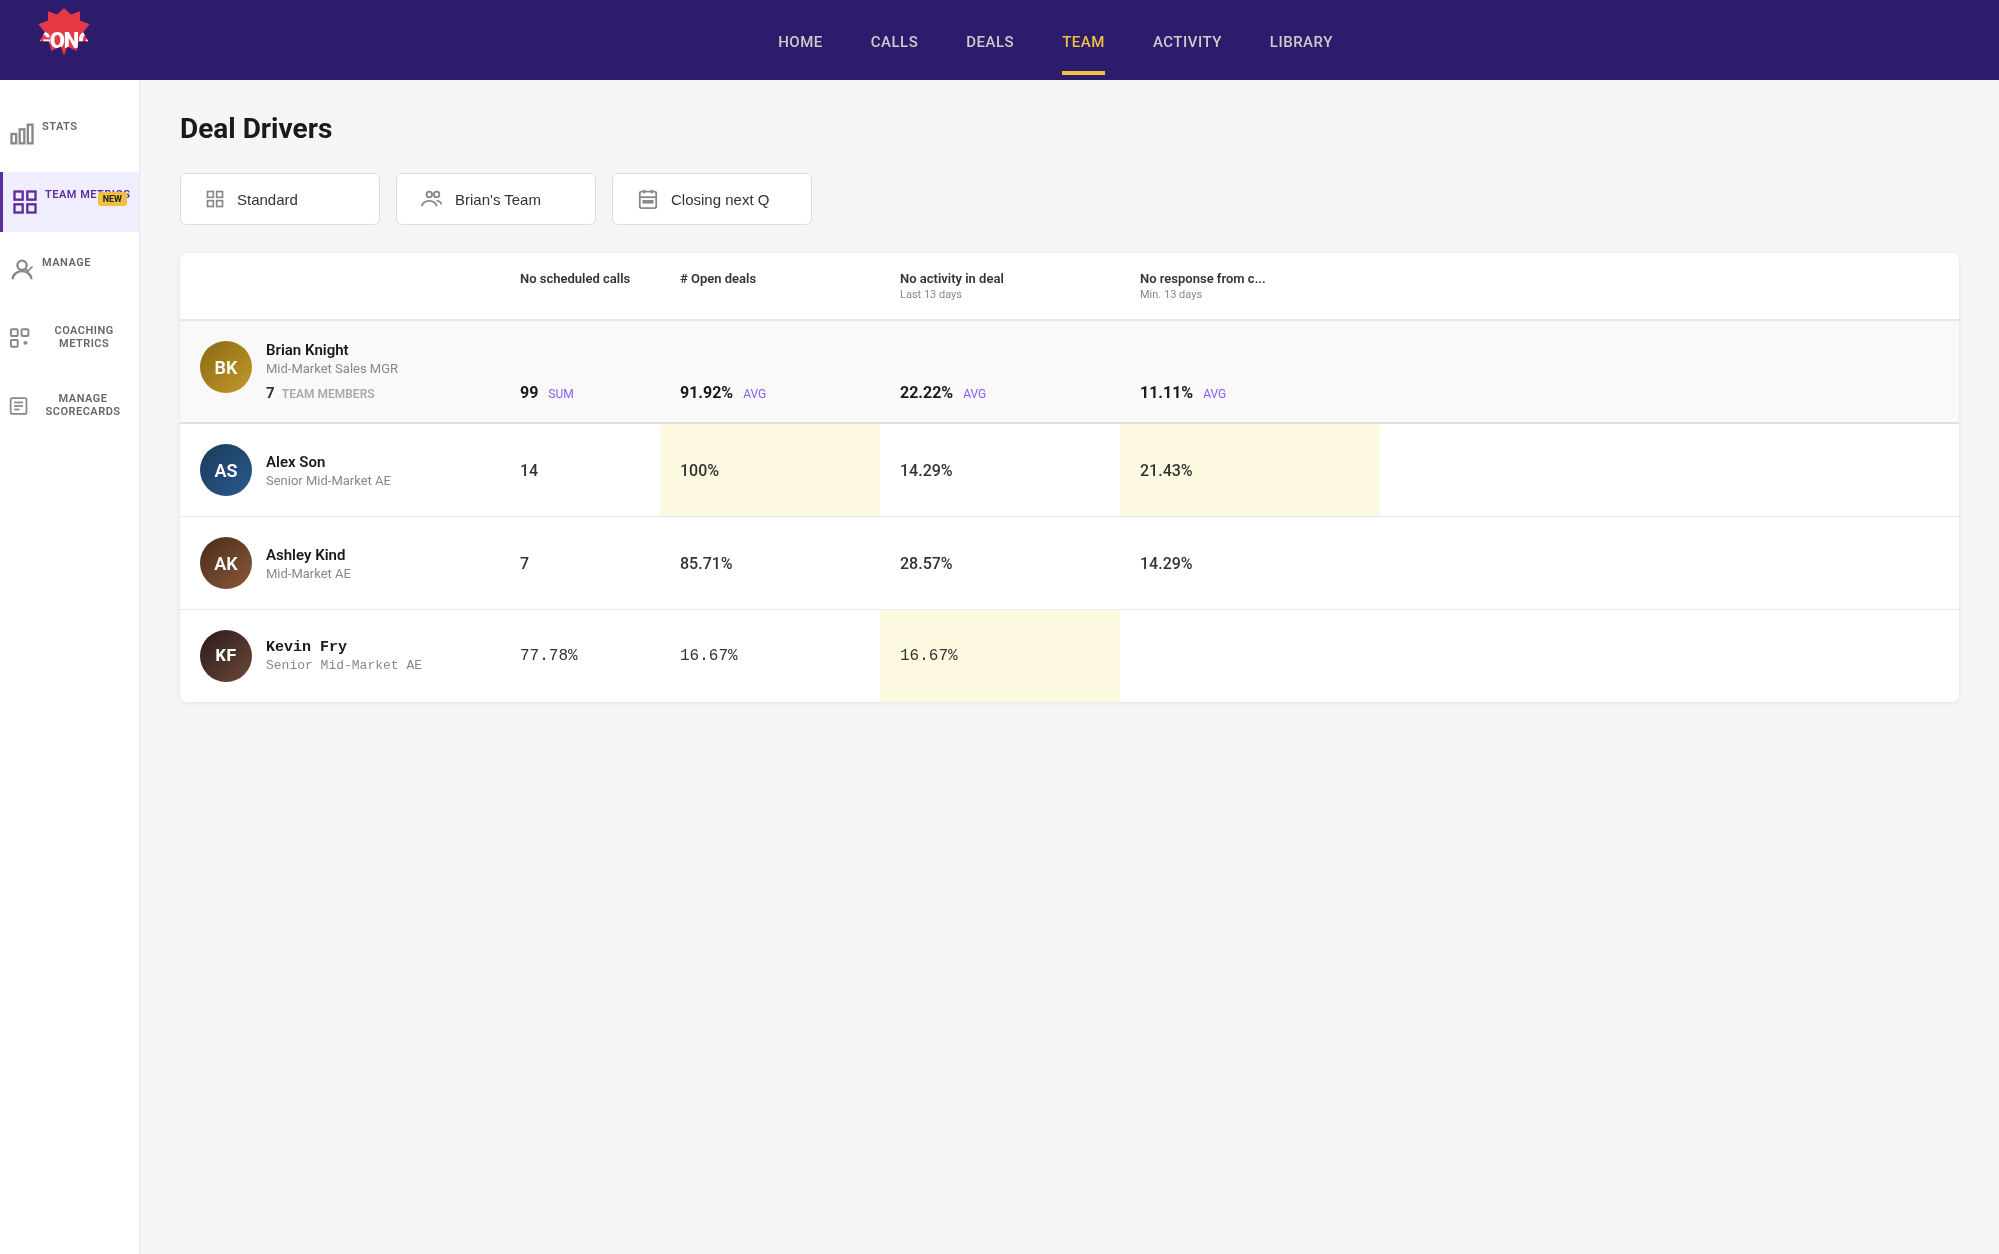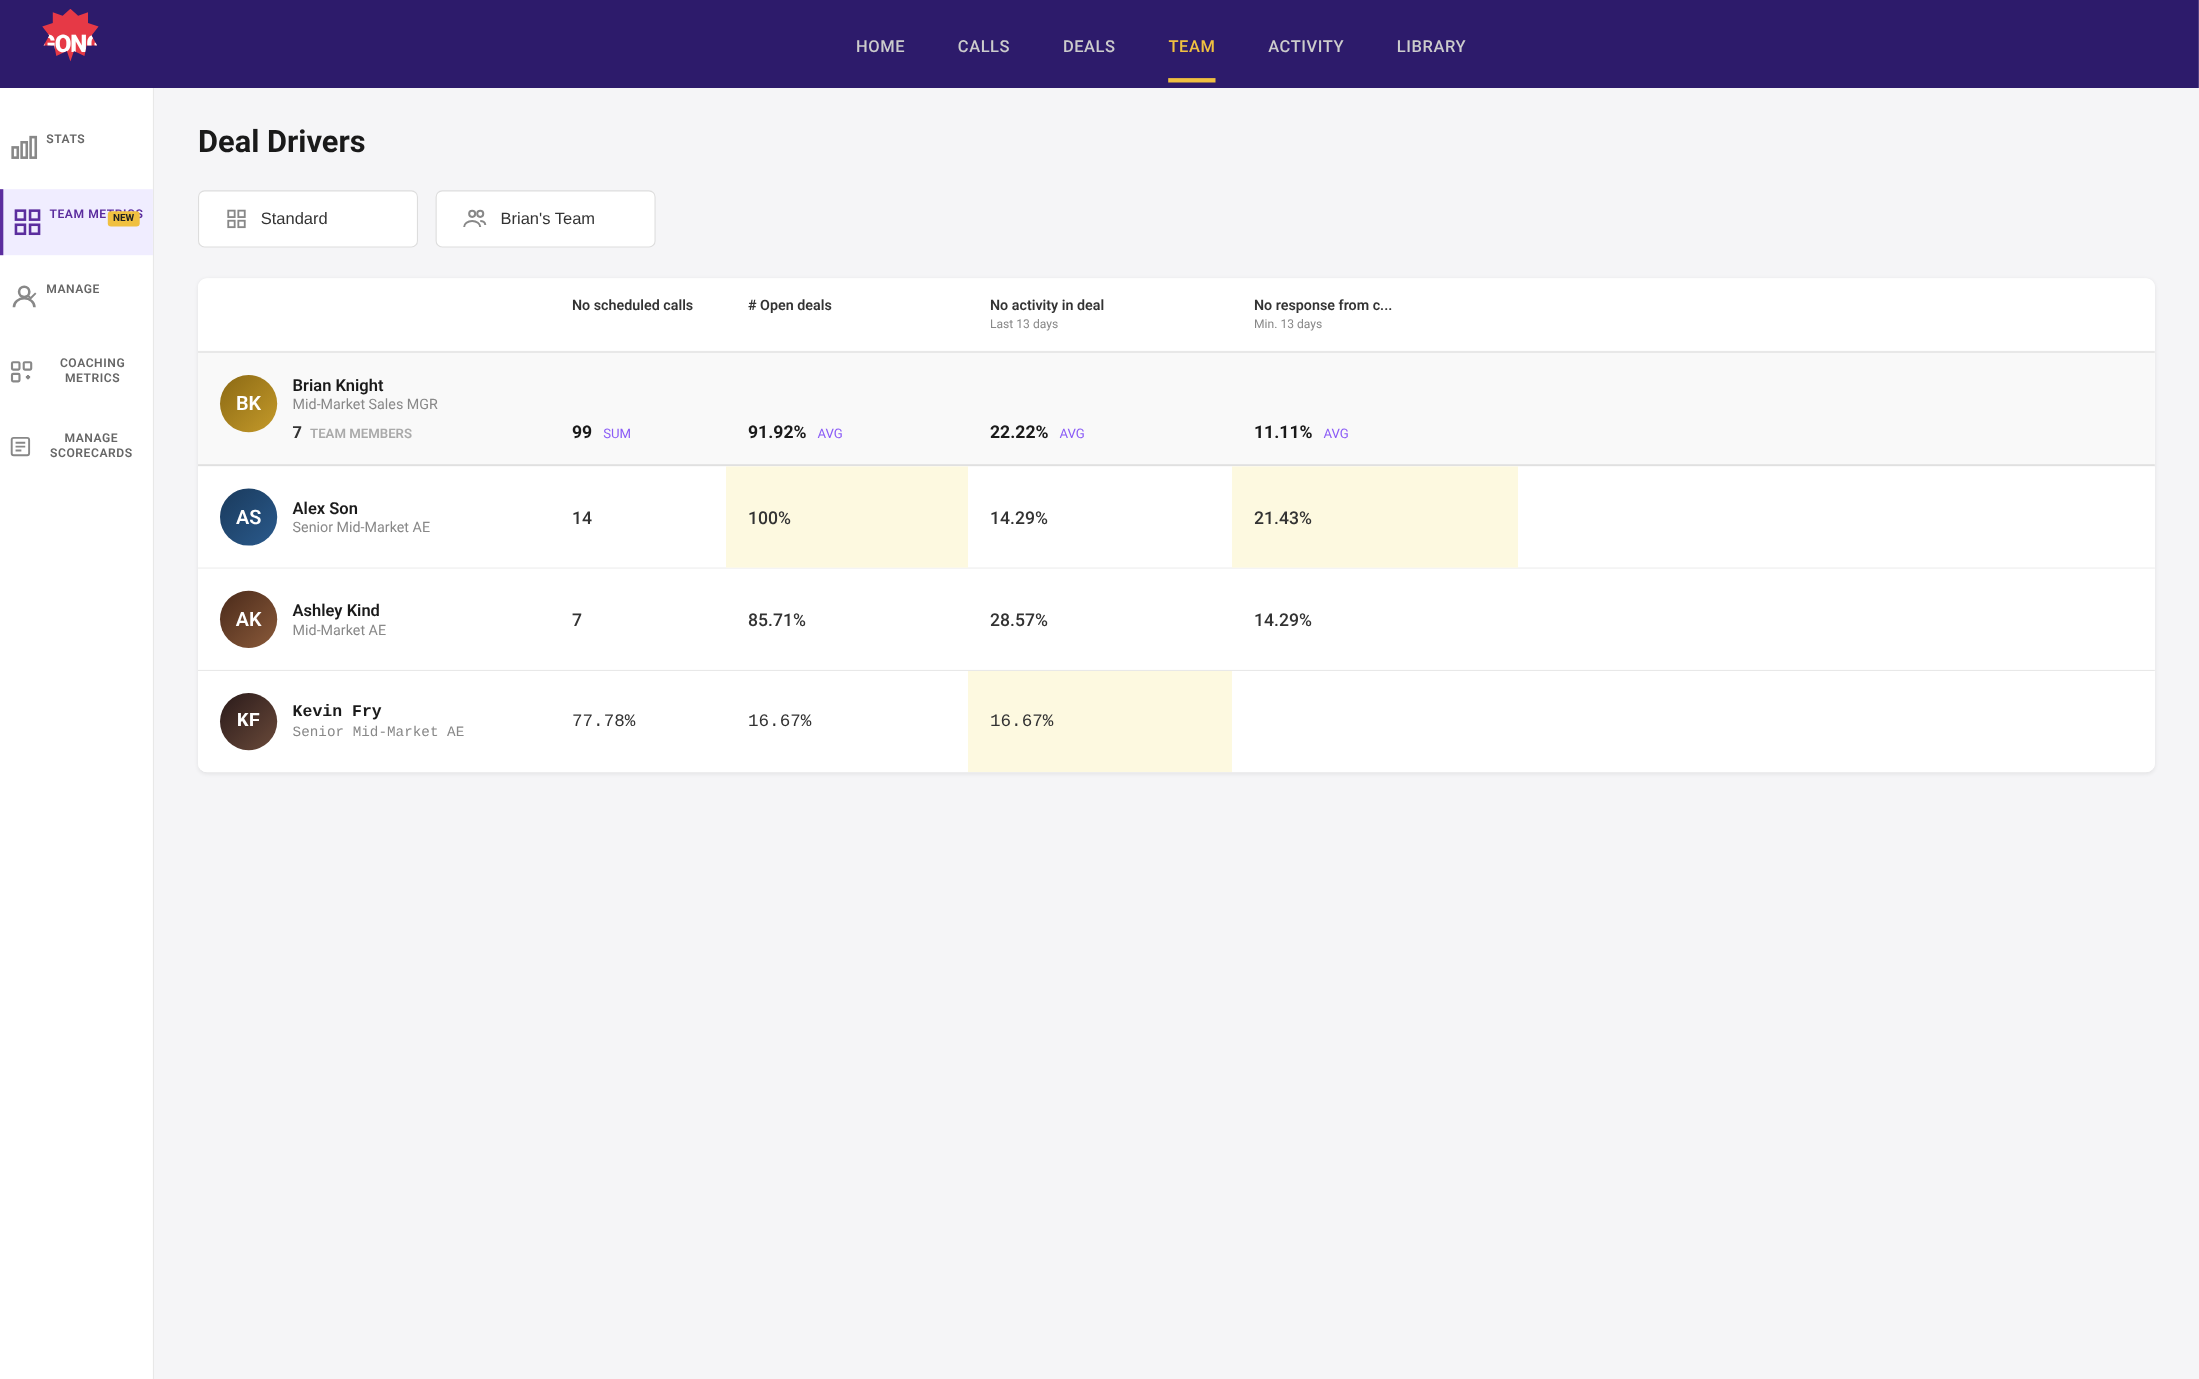--- a/index.html
+++ b/index.html
@@ -378,20 +378,32 @@
       </button>
       <button class="filter-btn">
         <svg width="22" height="22" viewBox="0 0 24 24" fill="none" stroke="#888" stroke-width="2">
           <circle cx="9" cy="7" r="3"></circle>
             <circle cx="17" cy="7" r="3"></circle>
           <path d="M1 20c0-3.3 3.6-6 8-6s8 2.7 8 6"></path>
           <path d="M17 14c2.3 0 5 1.3 5 4"></path>
         </svg>
         <span>Brian's Team</span>
       </button>
+      <button class="filter-btn">
+        <svg width="22" height="22" viewBox="0 0 24 24" fill="none" stroke="#888" stroke-width="2">
+          <rect x="3" y="4" width="18" height="18" rx="2"></rect>
+          <line x1="16" y1="2" x2="16" y2="6"></line>
+          <line x1="8" y1="2" x2="8" y2="6"></line>
+          <line x1="3" y1="10" x2="21" y2="10"></line>
+          <rect x="7" y="14" width="2" height="2" fill="#888"></rect>
+          <rect x="11" y="14" width="2" height="2" fill="#888"></rect>
+          <rect x="15" y="14" width="2" height="2" fill="#888"></rect>
+        </svg>
+        <span>Closing next Q</span>
+      </button>
     </div>
 
     <div class="table-container">
 
       <div class="table-header-row">
         <div class="table-header-cell"></div>
         <div class="table-header-cell">
           <span>No scheduled calls</span>
         </div>
         <div class="table-header-cell">

